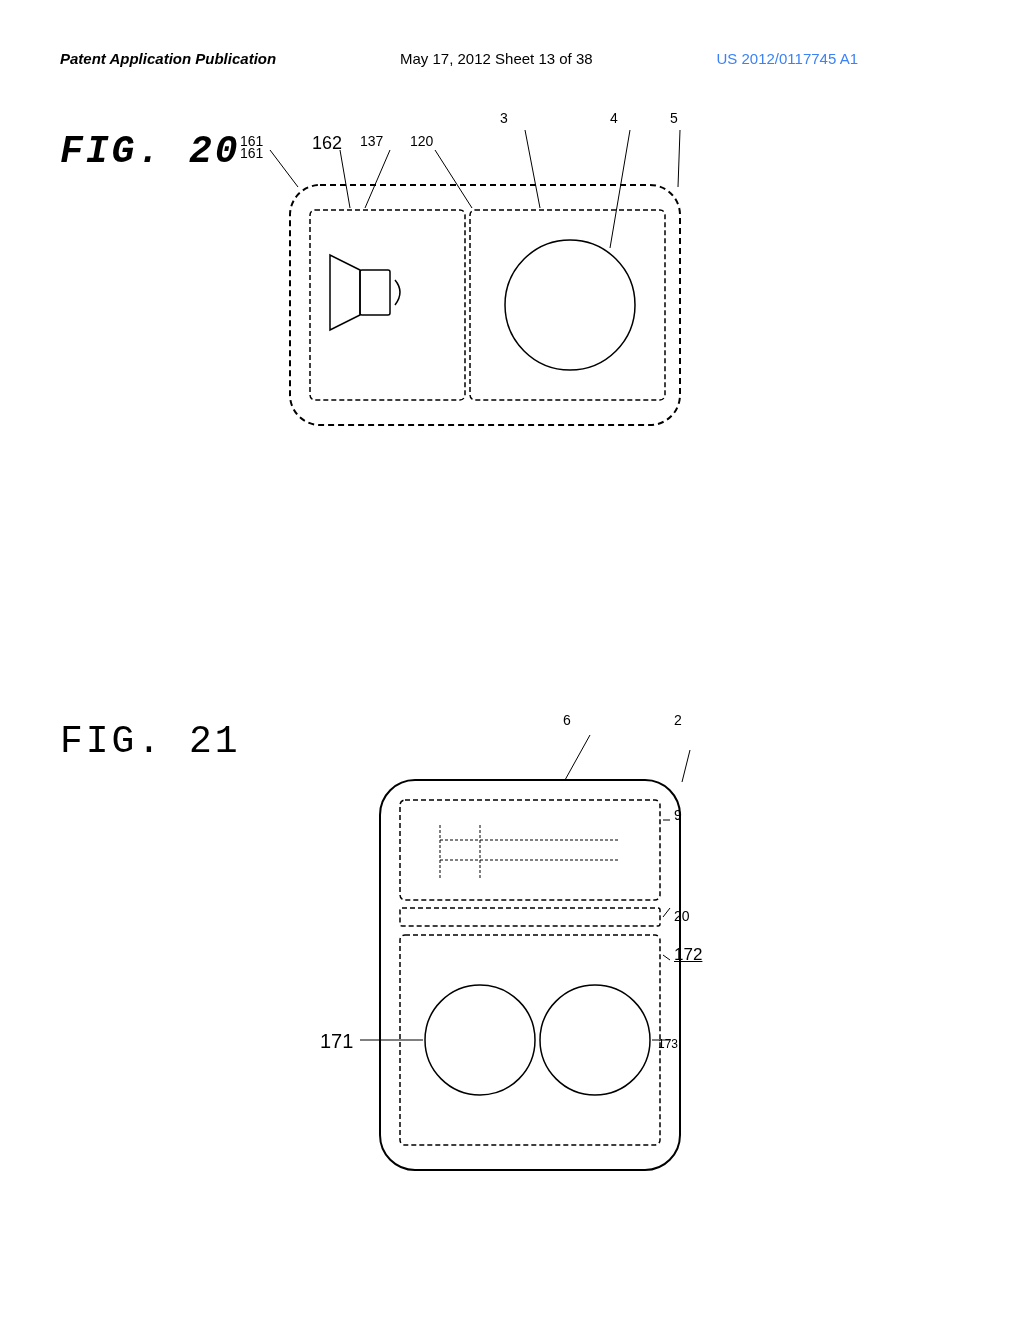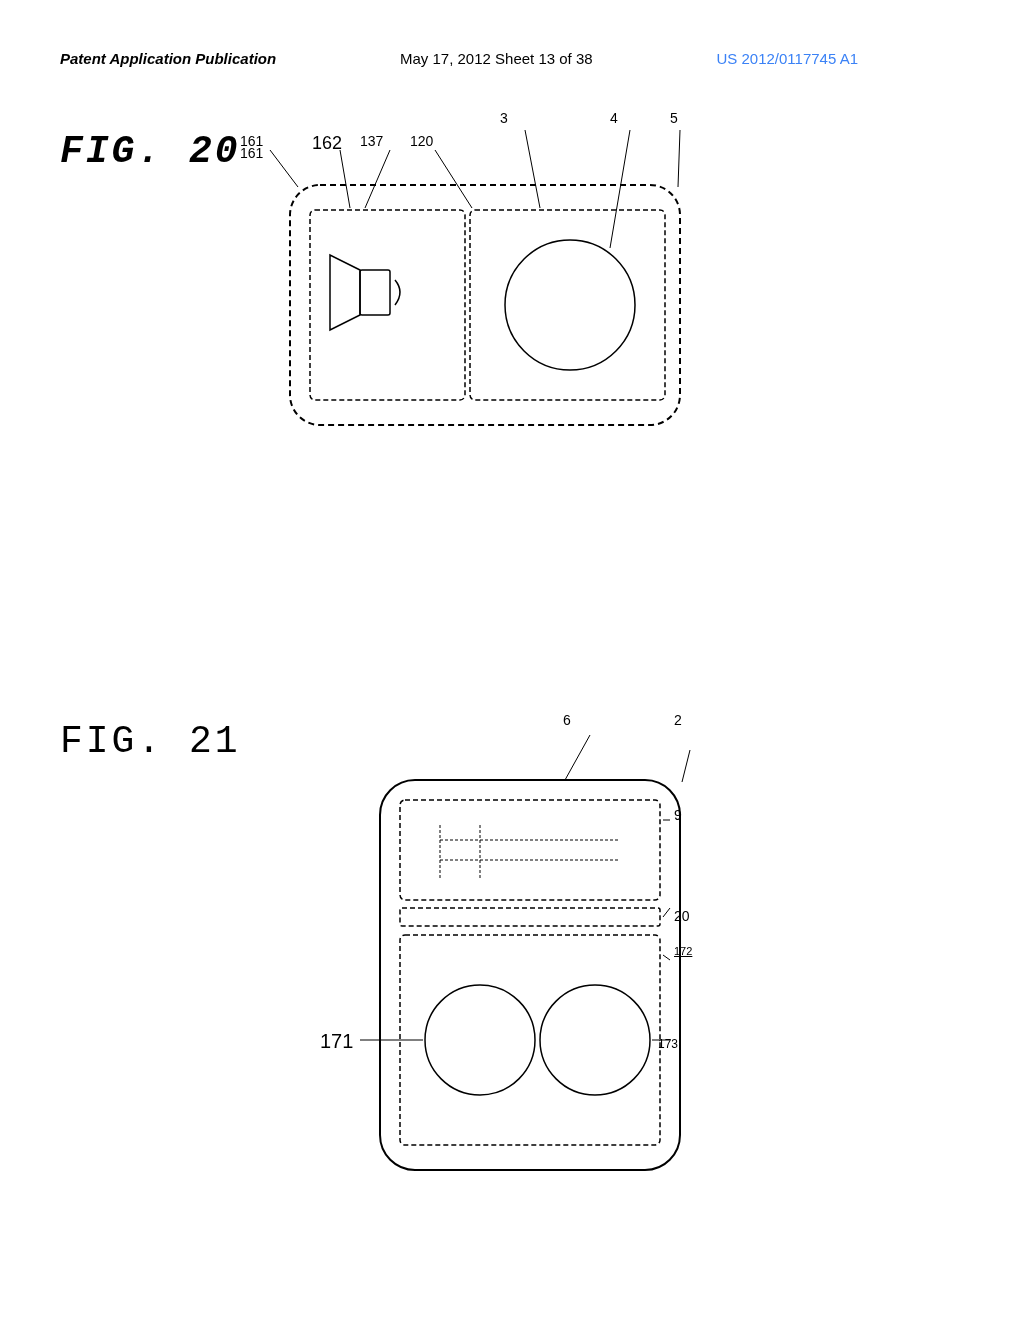--- a/index.html
+++ b/index.html
@@ -190,18 +190,18 @@
 
       <line x1="320" y1="280" x2="302" y2="280" stroke="#000" stroke-width="1"></line>
     </svg>
 
     
     <div style="position:absolute; top:-48px; left:213px; font-size:14px;">6</div>
     
     <div style="position:absolute; top:-48px; left:324px; font-size:14px;">2</div>
     <div style="position:absolute; top:47px; left:324px; font-size:14px;">9</div>
     <div style="position:absolute; top:148px; left:324px; font-size:14px;">20</div>
-    <div style="position:absolute; top:185px; left:324px; font-size:11px;text-decoration:underline;">172</div>
+    <div style="position:absolute; top:185px; left:324px; font-size:17px;text-decoration:underline;">172</div>
     <div style="position:absolute; top:270px; left:-30px; font-size:20px;">171</div>
     <div style="position:absolute; top:270px; left:308px; font-size:12px;margin-top:7px;">173</div>
   </div>
 
 </div>
 
 </body></html>

